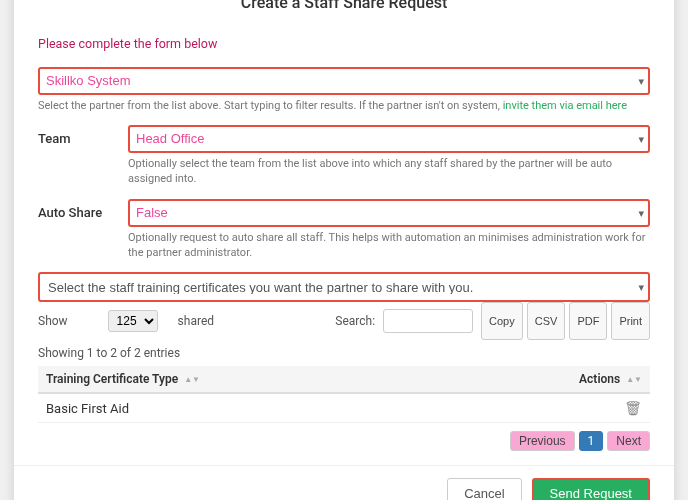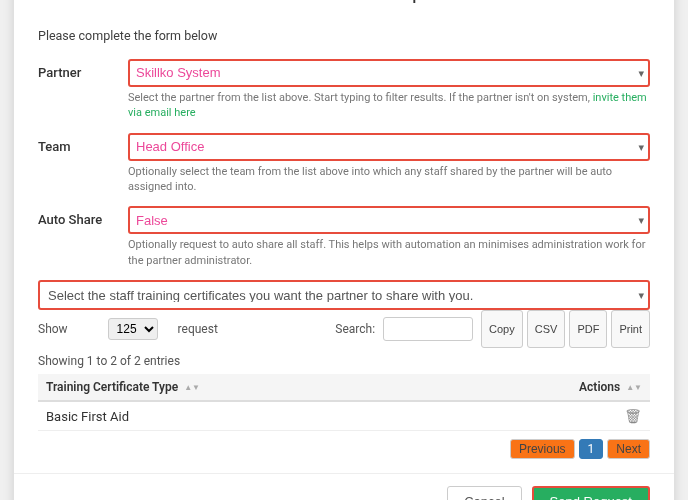--- a/index.html
+++ b/index.html
@@ -29,21 +29,21 @@
       font-weight: 500;
       color: #333;
       border-bottom: none;
     }
     .modal-body {
       padding: 14px 24px;
       flex: 1;
     }
     .form-desc {
       font-size: 12.5px;
-      color: #404040;
+      color: #be185d;
       margin-bottom: 16px;
     }
     .form-group {
       display: flex;
       align-items: flex-start;
       margin-bottom: 12px;
     }
     .form-label {
       width: 90px;
       font-size: 13px;
@@ -196,21 +196,21 @@
       justify-content: flex-end;
       align-items: center;
       gap: 4px;
       margin-top: 8px;
       font-size: 12px;
     }
     .page-btn {
       padding: 2px 8px;
       border: 1px solid #ccc;
       border-radius: 3px;
-      background: #f97316;
+      background: #f9a8d4;
       cursor: pointer;
       font-size: 12px;
       color: #444;
     }
     .page-num {
       padding: 2px 8px;
       border: 1px solid #337ab7;
       border-radius: 3px;
       background: #337ab7;
       color: #fff;
@@ -254,21 +254,20 @@
   </style>
 </head>
 <body>
 
 <div class="modal">
   <div class="modal-title">Create a Staff Share Request</div>
   <div class="modal-body">
     <div class="form-desc">Please complete the form below</div>
 
     <div class="form-group">
-      <div class="form-label">Partner</div>
       <div class="form-control-wrap">
         <div class="select-wrapper">
           <select class="form-select select-highlighted">
             <option>Skillko System</option>
           </select>
           <span class="chevron-icon">▾</span>
         </div>
         <div class="form-hint">
           <span>Select the partner from the list above. Start typing to filter results. If the partner isn't on system,</span>
           <a href="#">invite them via email here</a>
@@ -310,21 +309,21 @@
         <span class="chevron-icon">▾</span>
       </div>
     </div>
 
     <div class="table-controls">
       <div class="show-entries">
         <span>Show</span>
         <select class="entries-select">
           <option>125</option>
         </select>
-        <span>request</span>
+        <span>shared</span>
       </div>
       <div class="search-area">
         <span>Search:</span>
         <input class="search-input" type="text" style="">
         <div class="table-buttons">
           <button class="table-btn">Copy</button>
           <button class="table-btn">CSV</button>
           <button class="table-btn">PDF</button>
           <button class="table-btn">Print</button>
         </div>

